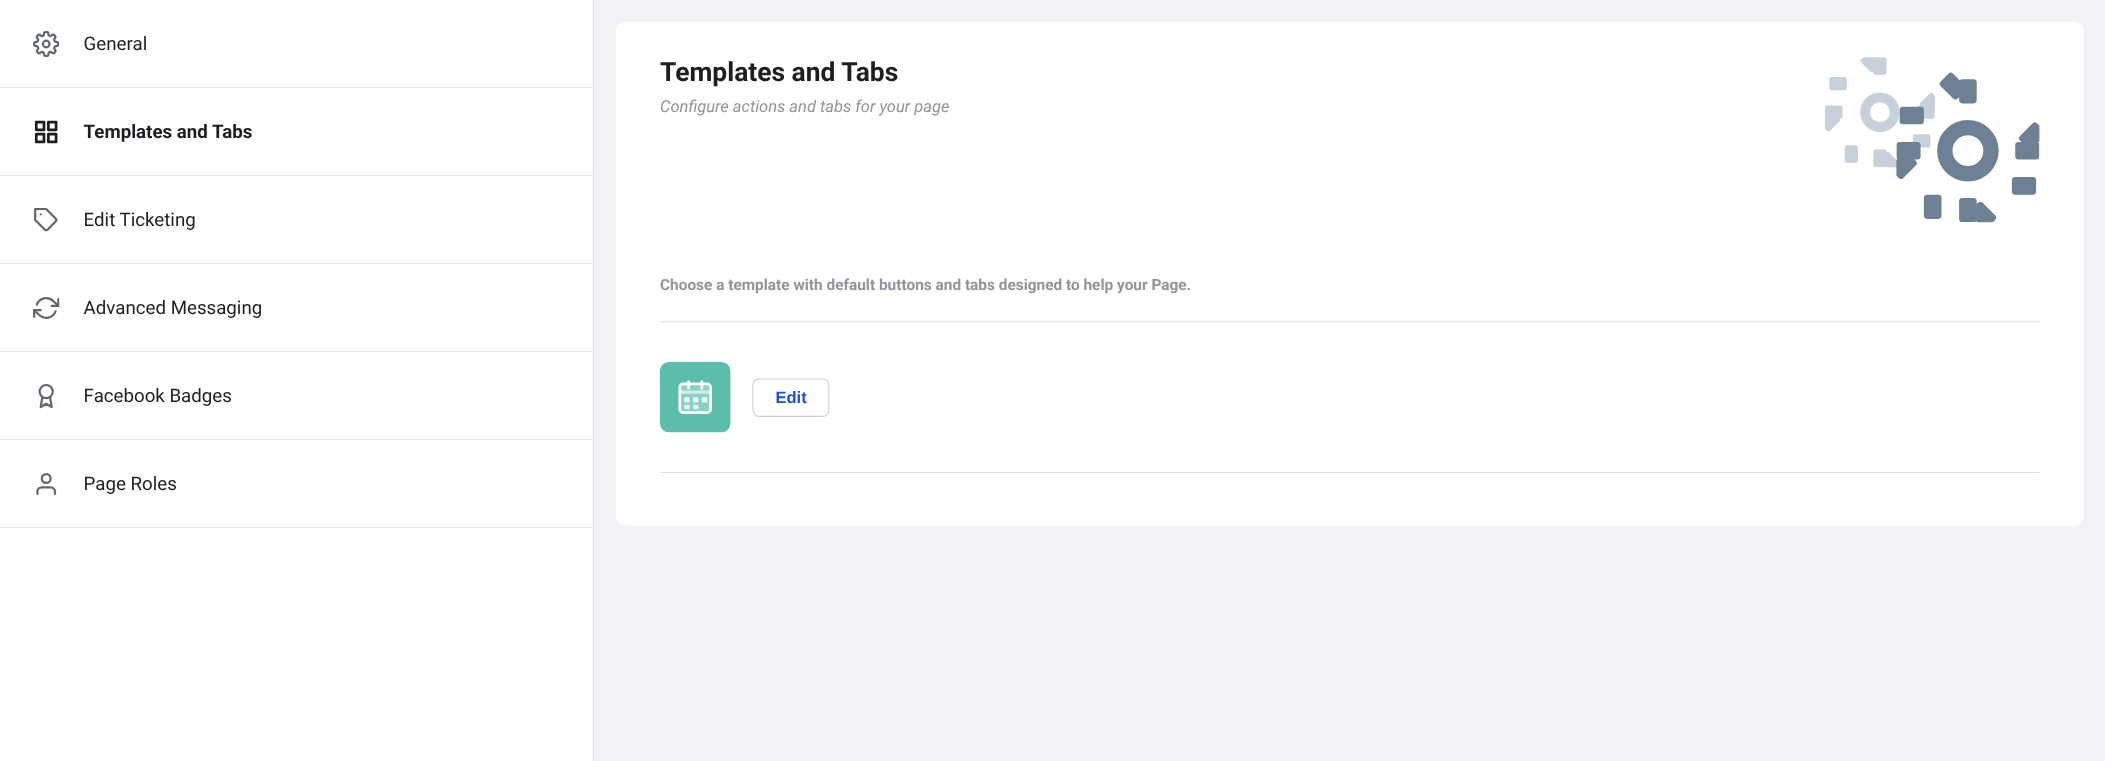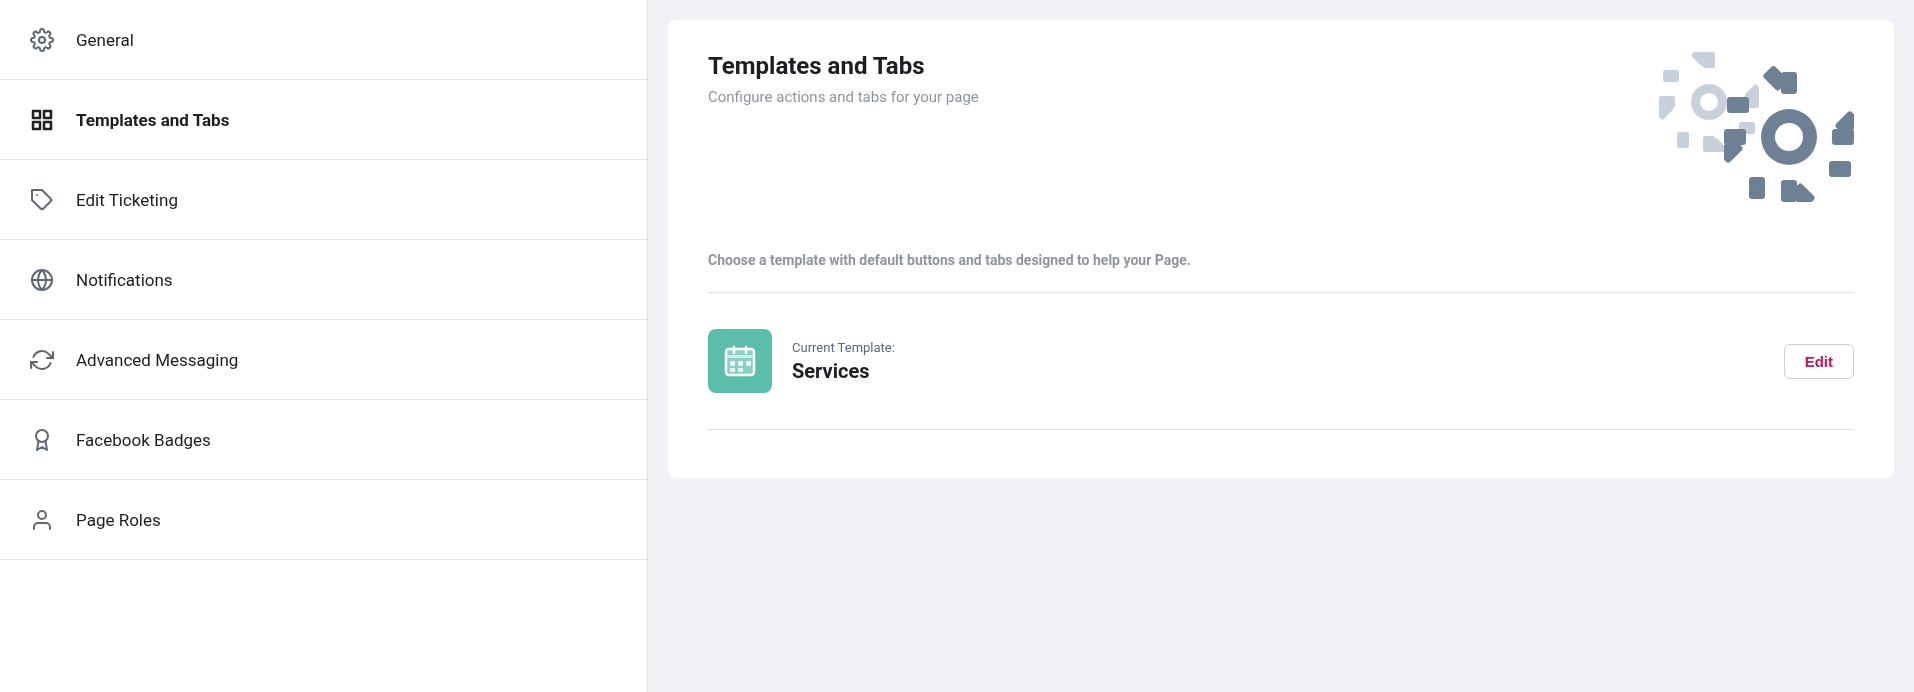--- a/index.html
+++ b/index.html
@@ -6,21 +6,21 @@
     body {
       font-family: -apple-system, BlinkMacSystemFont, 'Segoe UI', Roboto, Helvetica, Arial, sans-serif;
       background: #f0f2f5;
       display: flex;
       height: 692px;
       overflow: hidden;
     }
 
     
     .sidebar {
-      width: 648px;
+      width: 540px;
       background: #fff;
       border-right: 1px solid #dddfe2;
       overflow-y: auto;
       flex-shrink: 0;
     }
 
     .sidebar-item {
       display: flex;
       align-items: center;
       padding: 0 24px;
@@ -80,20 +80,21 @@
     .page-title {
       font-size: 24px;
       font-weight: 700;
       color: #1c1e21;
       margin-bottom: 8px;
     }
 
     .page-subtitle {
       font-size: 15px;
       color: #90949c;
+      font-style: italic;
     }
 
     .gears-decoration {
       position: relative;
       width: 180px;
       height: 160px;
       flex-shrink: 0;
     }
 
     
@@ -168,21 +169,21 @@
       color: #1c1e21;
     }
 
     .edit-button {
       padding: 8px 20px;
       border: 1px solid #ccd0d5;
       border-radius: 6px;
       background: #fff;
       font-size: 15px;
       font-weight: 600;
-      color: #be185d;
+      color: #1d4ed8;
       cursor: pointer;
     }
   </style>
 </head>
 <body>
 
 <div class="sidebar">
 
   <div class="sidebar-item">
     <span class="sidebar-icon">
@@ -211,30 +212,20 @@
   <div class="sidebar-item">
     <span class="sidebar-icon">
       <svg width="24" height="24" viewBox="0 0 24 24" fill="none" stroke="#606770" stroke-width="2" stroke-linecap="round" stroke-linejoin="round">
         <path d="M20.59 13.41l-7.17 7.17a2 2 0 0 1-2.83 0L2 12V2h10l8.59 8.59a2 2 0 0 1 0 2.82z"></path>
         <line x1="7" y1="7" x2="7.01" y2="7"></line>
       </svg>
     </span>
     <span class="sidebar-item-label">Edit Ticketing</span>
   </div>
 
-  <div class="sidebar-item">
-    <span class="sidebar-icon">
-      <svg width="24" height="24" viewBox="0 0 24 24" fill="none" stroke="#606770" stroke-width="2" stroke-linecap="round" stroke-linejoin="round">
-        <circle cx="12" cy="12" r="10"></circle>
-        <line x1="2" y1="12" x2="22" y2="12"></line>
-        <path d="M12 2a15.3 15.3 0 0 1 4 10 15.3 15.3 0 0 1-4 10 15.3 15.3 0 0 1-4-10 15.3 15.3 0 0 1 4-10z"></path>
-      </svg>
-    </span>
-    <span class="sidebar-item-label">Notifications</span>
-  </div>
 
   <div class="sidebar-item">
     <span class="sidebar-icon">
       <svg width="24" height="24" viewBox="0 0 24 24" fill="none" stroke="#606770" stroke-width="2" stroke-linecap="round" stroke-linejoin="round">
         <path d="M23 4v6h-6"></path>
         <path d="M1 20v-6h6"></path>
         <path d="M3.51 9a9 9 0 0 1 14.85-3.36L23 10M1 14l4.64 4.36A9 9 0 0 0 20.49 15"></path>
       </svg>
     </span>
     <span class="sidebar-item-label">Advanced Messaging</span>
@@ -331,24 +322,20 @@
             <line x1="12" y1="4" x2="12" y2="10" stroke="white" stroke-width="2.5" stroke-linecap="round"></line>
             <line x1="24" y1="4" x2="24" y2="10" stroke="white" stroke-width="2.5" stroke-linecap="round"></line>
             <rect x="8" y="18" width="5" height="5" rx="1" fill="white" opacity="0.8"></rect>
             <rect x="16" y="18" width="5" height="5" rx="1" fill="white" opacity="0.8"></rect>
             <rect x="24" y="18" width="5" height="5" rx="1" fill="white" opacity="0.8"></rect>
             <rect x="8" y="25" width="5" height="4" rx="1" fill="white" opacity="0.8"></rect>
             <rect x="16" y="25" width="5" height="4" rx="1" fill="white" opacity="0.8"></rect>
           </svg>
         </div>
 
-        <div class="template-info">
-          <div class="template-label">Current Template:</div>
-          <div class="template-name">Services</div>
-        </div>
 
         <button class="edit-button">Edit</button>
       </div>
 
       <hr class="divider">
     </div>
 
   </div>
 </div>
 

